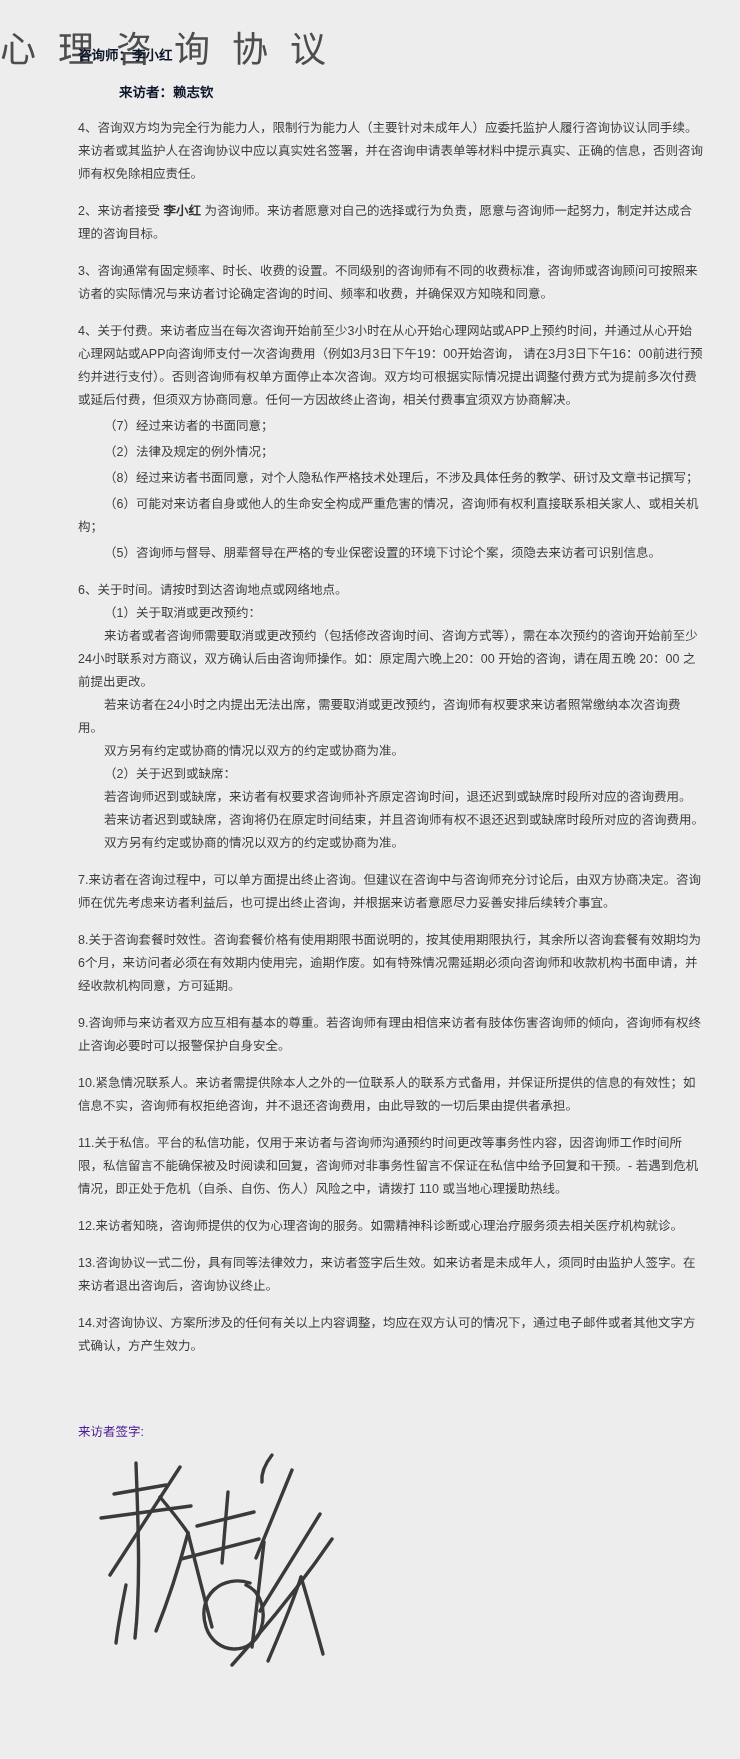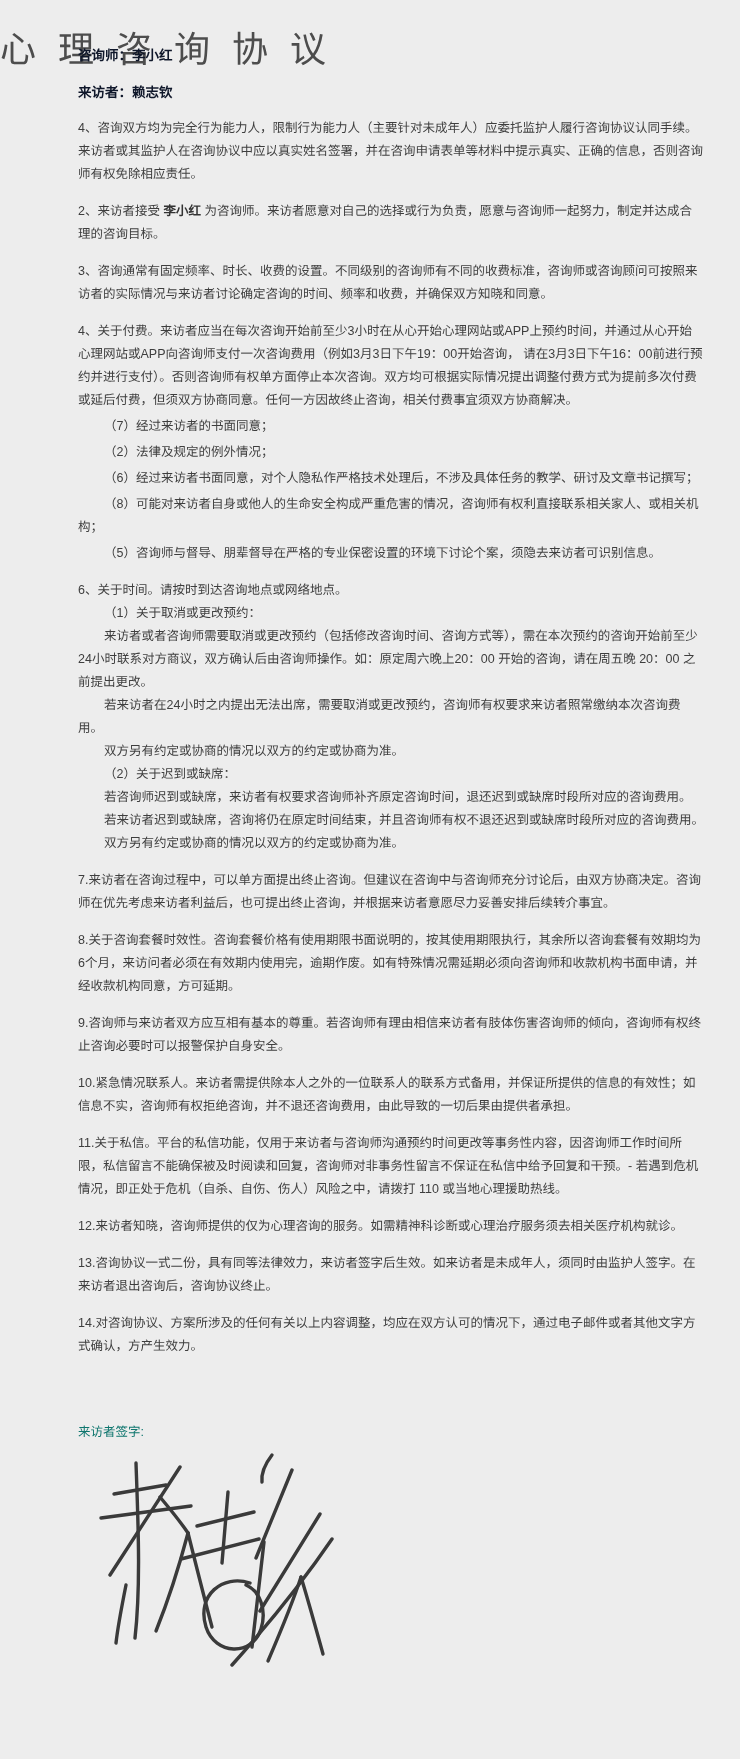--- a/index.html
+++ b/index.html
@@ -31,32 +31,32 @@
     width: 626px;
     font-size: 12.5px;
     line-height: 23px;
   }
   .who {
     font-size: 13.5px;
     font-weight: bold;
     color: #0f172a;
     line-height: 20px;
   }
-  .who + .who { margin-top: 17px; }
+  .who + .who { margin-top: 17px; margin-left: 41px; }
   .para { margin-top: 14px; }
   .para b { font-weight: bold; color: #333; }
   .sub { text-indent: 26px; }
   .item { text-indent: 26px; margin-top: 3px; }
   .sig-label {
     position: absolute;
     left: 78px;
     top: 1422px;
     font-size: 12.5px;
     line-height: 20px;
-    color: #0f766e;
+    color: #4c1d95;
   }
   .sig-canvas {
     position: absolute;
     left: 80px;
     top: 1435px;
     width: 270px;
     height: 245px;
   }
   .sig-canvas path {
     fill: none;
@@ -87,22 +87,22 @@
   <div class="para">4、咨询双方均为完全行为能力人，限制行为能力人（主要针对未成年人）应委托监护人履行咨询协议认同手续。来访者或其监护人在咨询协议中应以真实姓名签署，并在咨询申请表单等材料中提示真实、正确的信息，否则咨询师有权免除相应责任。</div>
 
   <div class="para"><span>2、来访者接受 </span><b>李小红</b><span> 为咨询师。来访者愿意对自己的选择或行为负责，愿意与咨询师一起努力，制定并达成合理的咨询目标。</span></div>
 
   <div class="para">3、咨询通常有固定频率、时长、收费的设置。不同级别的咨询师有不同的收费标准，咨询师或咨询顾问可按照来访者的实际情况与来访者讨论确定咨询的时间、频率和收费，并确保双方知晓和同意。</div>
 
   <div class="para">4、关于付费。来访者应当在每次咨询开始前至少3小时在从心开始心理网站或APP上预约时间，并通过从心开始心理网站或APP向咨询师支付一次咨询费用（例如3月3日下午19：00开始咨询， 请在3月3日下午16：00前进行预约并进行支付）。否则咨询师有权单方面停止本次咨询。双方均可根据实际情况提出调整付费方式为提前多次付费或延后付费，但须双方协商同意。任何一方因故终止咨询，相关付费事宜须双方协商解决。</div>
 
   <div class="item">（7）经过来访者的书面同意；</div>
   <div class="item">（2）法律及规定的例外情况；</div>
-  <div class="item">（6）经过来访者书面同意，对个人隐私作严格技术处理后，不涉及具体任务的教学、研讨及文章书记撰写；</div>
-  <div class="item">（8）可能对来访者自身或他人的生命安全构成严重危害的情况，咨询师有权利直接联系相关家人、或相关机构；</div>
+  <div class="item">（8）经过来访者书面同意，对个人隐私作严格技术处理后，不涉及具体任务的教学、研讨及文章书记撰写；</div>
+  <div class="item">（6）可能对来访者自身或他人的生命安全构成严重危害的情况，咨询师有权利直接联系相关家人、或相关机构；</div>
   <div class="item">（5）咨询师与督导、朋辈督导在严格的专业保密设置的环境下讨论个案，须隐去来访者可识别信息。</div>
 
   <div class="para">6、关于时间。请按时到达咨询地点或网络地点。</div>
   <div class="sub">（1）关于取消或更改预约：</div>
   <div class="sub">来访者或者咨询师需要取消或更改预约（包括修改咨询时间、咨询方式等），需在本次预约的咨询开始前至少24小时联系对方商议，双方确认后由咨询师操作。如：原定周六晚上20：00 开始的咨询，请在周五晚 20：00 之前提出更改。</div>
   <div class="sub">若来访者在24小时之内提出无法出席，需要取消或更改预约，咨询师有权要求来访者照常缴纳本次咨询费用。</div>
   <div class="sub">双方另有约定或协商的情况以双方的约定或协商为准。</div>
   <div class="sub">（2）关于迟到或缺席：</div>
   <div class="sub">若咨询师迟到或缺席，来访者有权要求咨询师补齐原定咨询时间，退还迟到或缺席时段所对应的咨询费用。</div>
   <div class="sub">若来访者迟到或缺席，咨询将仍在原定时间结束，并且咨询师有权不退还迟到或缺席时段所对应的咨询费用。</div>

